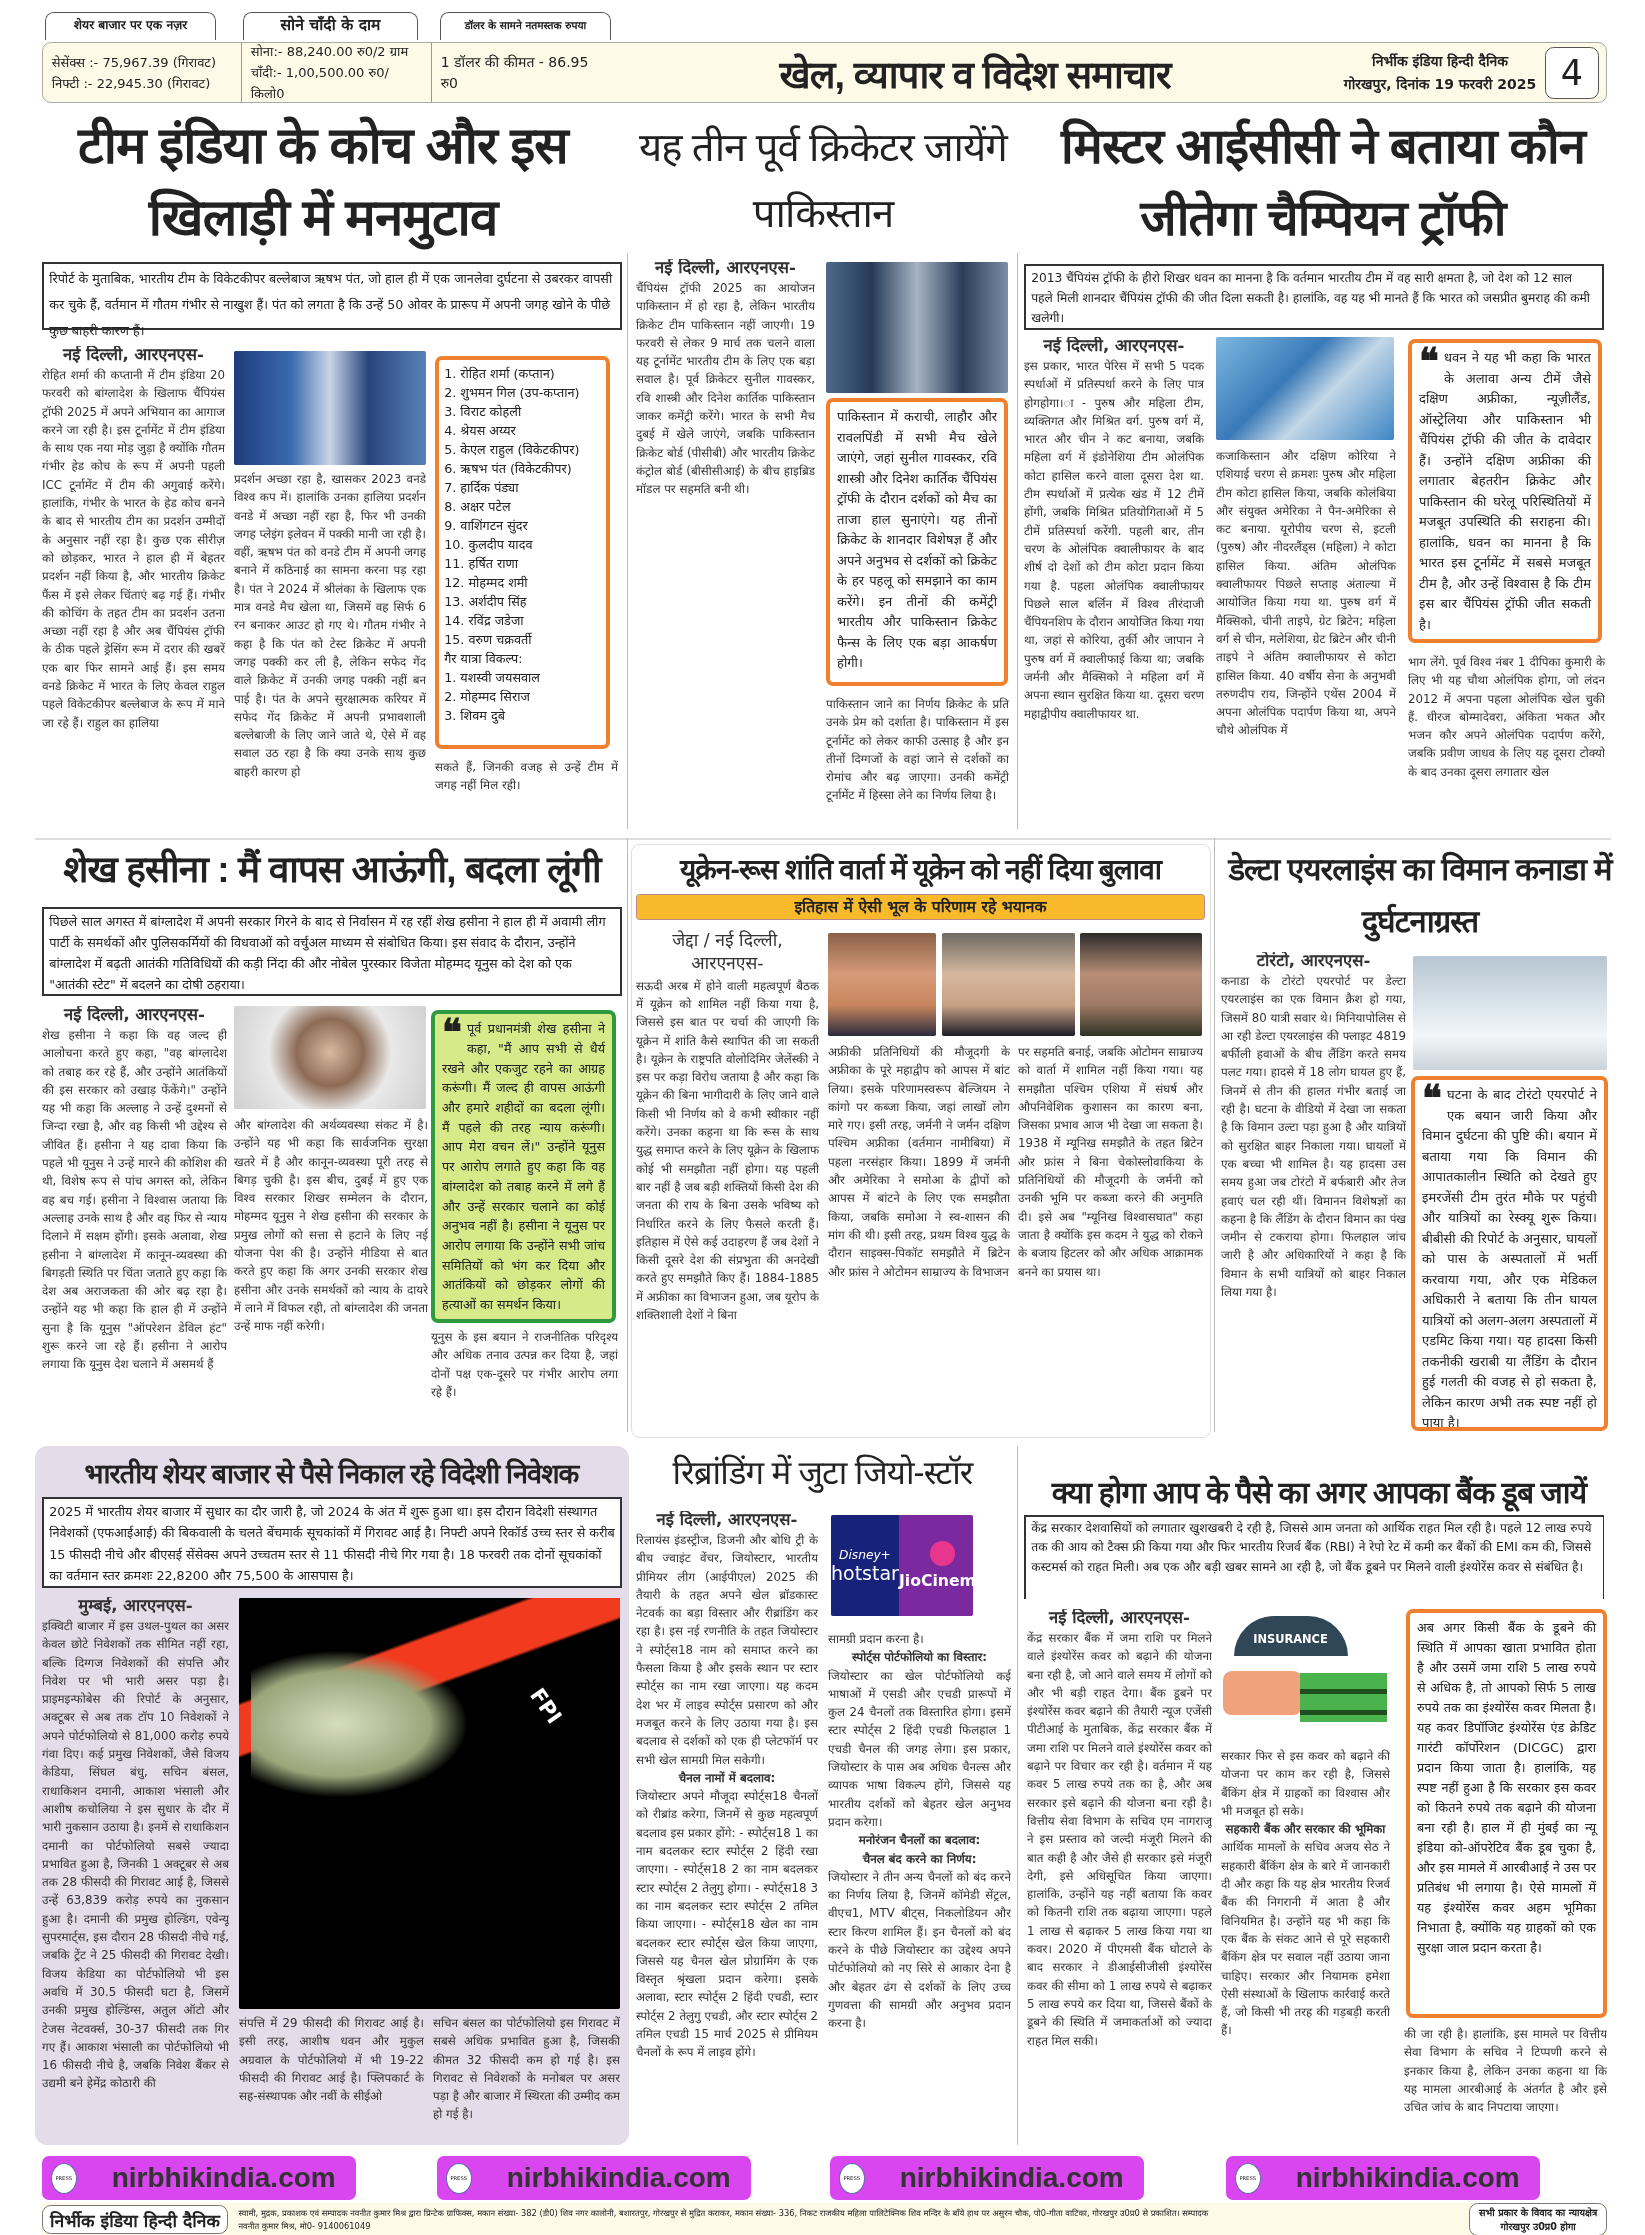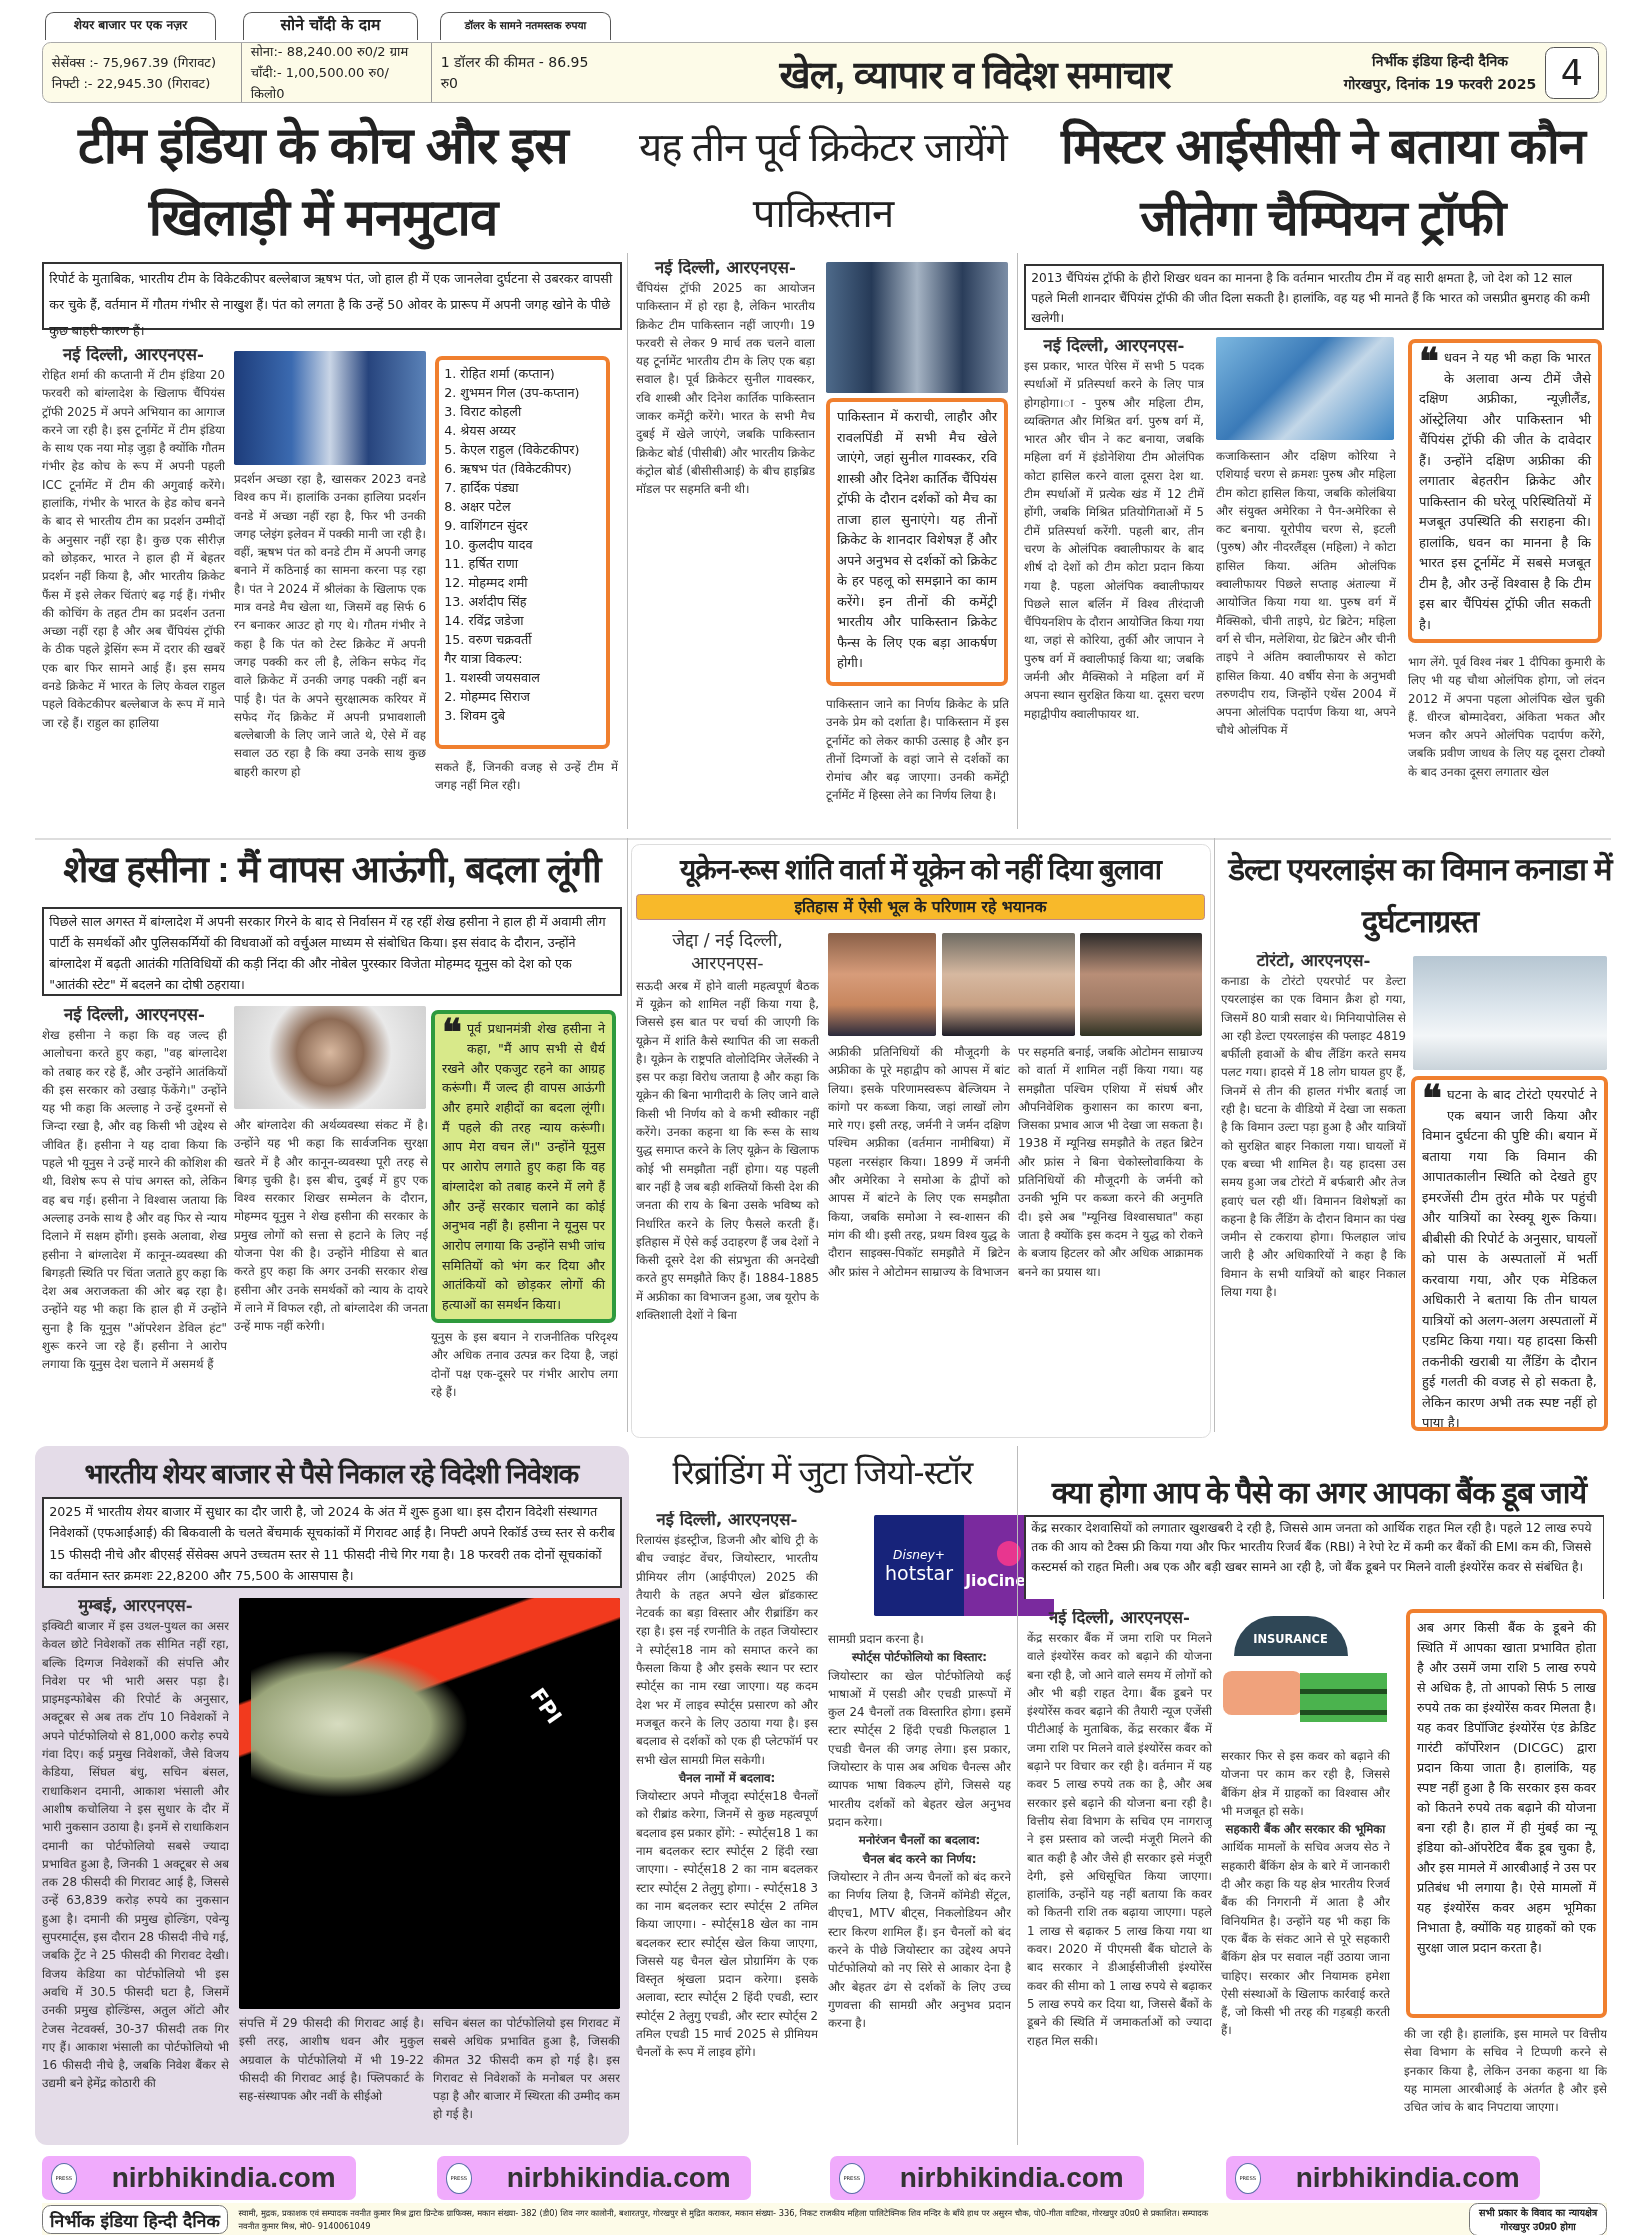--- a/index.html
+++ b/index.html
@@ -14,21 +14,21 @@
 .head{position:absolute;font-weight:bold;font-family:"Liberation Sans",sans-serif;color:#222;line-height:1.15;text-align:center;letter-spacing:-0.9px}
 .lede{position:absolute;border:2.6px solid #333;background:#fff;font-size:13.5px;line-height:21px;padding:1.7px 5.2px}
 .col{position:absolute;font-size:11.8px;line-height:18.3px;text-align:justify;color:#333;overflow:hidden}
 .dateline{font-size:16.6px;font-weight:bold;text-align:center;display:block;margin-bottom:1.7px}
 .obox{position:absolute;border:4.4px solid #f07f2e;border-radius:7px;background:#fff;font-size:13.5px;line-height:23px;padding:5.2px 7px;overflow:hidden}
 .gbox{position:absolute;border:4.4px solid #2e9a3e;border-radius:7px;background:#d8e98a;font-size:13.5px;line-height:23px;padding:5.2px 7px;overflow:hidden}
 .q{font-size:37px;font-weight:bold;line-height:26px;float:left;margin-right:5.2px;font-family:"DejaVu Serif",serif}
 .img{position:absolute;overflow:hidden;border-radius:1.7px}
 .sep{position:absolute;background:#bbb}
 .sub{font-weight:bold;text-align:center;display:block}
-.foot-logo{position:absolute;top:2156px;height:44px;width:314px;background:#f0abfc;border-radius:7px;display:flex;align-items:center;padding-left:8.7px}
+.foot-logo{position:absolute;top:2156px;height:44px;width:314px;background:#d946ef;border-radius:7px;display:flex;align-items:center;padding-left:8.7px}
 .logo-icon{width:26px;height:31px;border:1.7px solid #5a6ea8;border-radius:50%;background:#fff;font-size:8.7px;text-align:center;line-height:28px;margin-right:35px}
 .logo-text{font-size:28px;font-weight:bold;font-family:"Liberation Sans",sans-serif;color:#333}
 .imprint{position:absolute;left:42px;top:2203px;width:1565px;height:33px;background:#fdfbe8;display:flex;align-items:center;font-size:8.7px}
 </style>
 </head>
 <body>
 
 <div class="tab" style="left:45px;top:12.2px;width:171px;font-size:12.2px">शेयर बाजार पर एक नज़र</div>
 <div class="tab" style="left:243px;top:12.2px;width:175px;font-size:15.7px">सोने चाँदी के दाम</div>
 <div class="tab" style="left:440px;top:12.2px;width:171px;font-size:10.5px">डॉलर के सामने नतमस्तक रुपया</div>
@@ -167,21 +167,21 @@
 <div class="col" style="left:239px;top:2014px;width:185px;height:124px">संपत्ति में 29 फीसदी की गिरावट आई है। इसी तरह, आशीष धवन और मुकुल अग्रवाल के पोर्टफोलियो में भी 19-22 फीसदी की गिरावट आई है। फ्लिपकार्ट के सह-संस्थापक और नवीं के सीईओ</div>
 <div class="col" style="left:433px;top:2014px;width:187px;height:124px">सचिन बंसल का पोर्टफोलियो इस गिरावट में सबसे अधिक प्रभावित हुआ है, जिसकी कीमत 32 फीसदी कम हो गई है। इस गिरावट से निवेशकों के मनोबल पर असर पड़ा है और बाजार में स्थिरता की उम्मीद कम हो गई है।</div>
 
 <div class="head" style="left:631px;top:1450px;width:383px;font-size:33px;line-height:45px;font-weight:normal">रिब्रांडिंग में जुटा जियो-स्टॉर</div>
 <div class="col" style="left:636px;top:1511px;width:182px;height:629px">
   <span class="dateline">नई दिल्ली, आरएनएस-</span>
   <span>रिलायंस इंडस्ट्रीज, डिजनी और बोधि ट्री के बीच ज्वाइंट वेंचर, जियोस्टार, भारतीय प्रीमियर लीग (आईपीएल) 2025 की तैयारी के तहत अपने खेल ब्रॉडकास्ट नेटवर्क का बड़ा विस्तार और रीब्रांडिंग कर रहा है। इस नई रणनीति के तहत जियोस्टार ने स्पोर्ट्स18 नाम को समाप्त करने का फैसला किया है और इसके स्थान पर स्टार स्पोर्ट्स का नाम रखा जाएगा। यह कदम देश भर में लाइव स्पोर्ट्स प्रसारण को और मजबूत करने के लिए उठाया गया है। इस बदलाव से दर्शकों को एक ही प्लेटफॉर्म पर सभी खेल सामग्री मिल सकेगी।</span>
   <span class="sub">चैनल नामों में बदलाव:</span>
   <span>जियोस्टार अपने मौजूदा स्पोर्ट्स18 चैनलों को रीब्रांड करेगा, जिनमें से कुछ महत्वपूर्ण बदलाव इस प्रकार होंगे: - स्पोर्ट्स18 1 का नाम बदलकर स्टार स्पोर्ट्स 2 हिंदी रखा जाएगा। - स्पोर्ट्स18 2 का नाम बदलकर स्टार स्पोर्ट्स 2 तेलुगु होगा। - स्पोर्ट्स18 3 का नाम बदलकर स्टार स्पोर्ट्स 2 तमिल किया जाएगा। - स्पोर्ट्स18 खेल का नाम बदलकर स्टार स्पोर्ट्स खेल किया जाएगा, जिससे यह चैनल खेल प्रोग्रामिंग के एक विस्तृत श्रृंखला प्रदान करेगा। इसके अलावा, स्टार स्पोर्ट्स 2 हिंदी एचडी, स्टार स्पोर्ट्स 2 तेलुगु एचडी, और स्टार स्पोर्ट्स 2 तमिल एचडी 15 मार्च 2025 से प्रीमियम चैनलों के रूप में लाइव होंगे।</span>
 </div>
-<div class="img" style="left:874px;top:1515px;width:180px;height:101px;display:flex">
+<div class="img" style="left:831px;top:1515px;width:142px;height:101px;display:flex">
   <div style="flex:1;background:#17237a;color:#fff;display:flex;flex-direction:column;align-items:center;justify-content:center">
     <span style="font-size:12.2px;font-style:italic">Disney+</span>
     <span style="font-size:19px">hotstar</span>
   </div>
   <div style="flex:1;background:#7a2a9e;color:#fff;display:flex;flex-direction:column;align-items:center;justify-content:center">
     <span style="width:24.5px;height:24.5px;border-radius:50%;background:#e8368f;display:block;margin-bottom:5.2px"></span>
     <span style="font-size:15.7px;font-weight:bold">JioCinema</span>
   </div>
 </div>
 <div class="col" style="left:828px;top:1630px;width:183px;height:515px">

